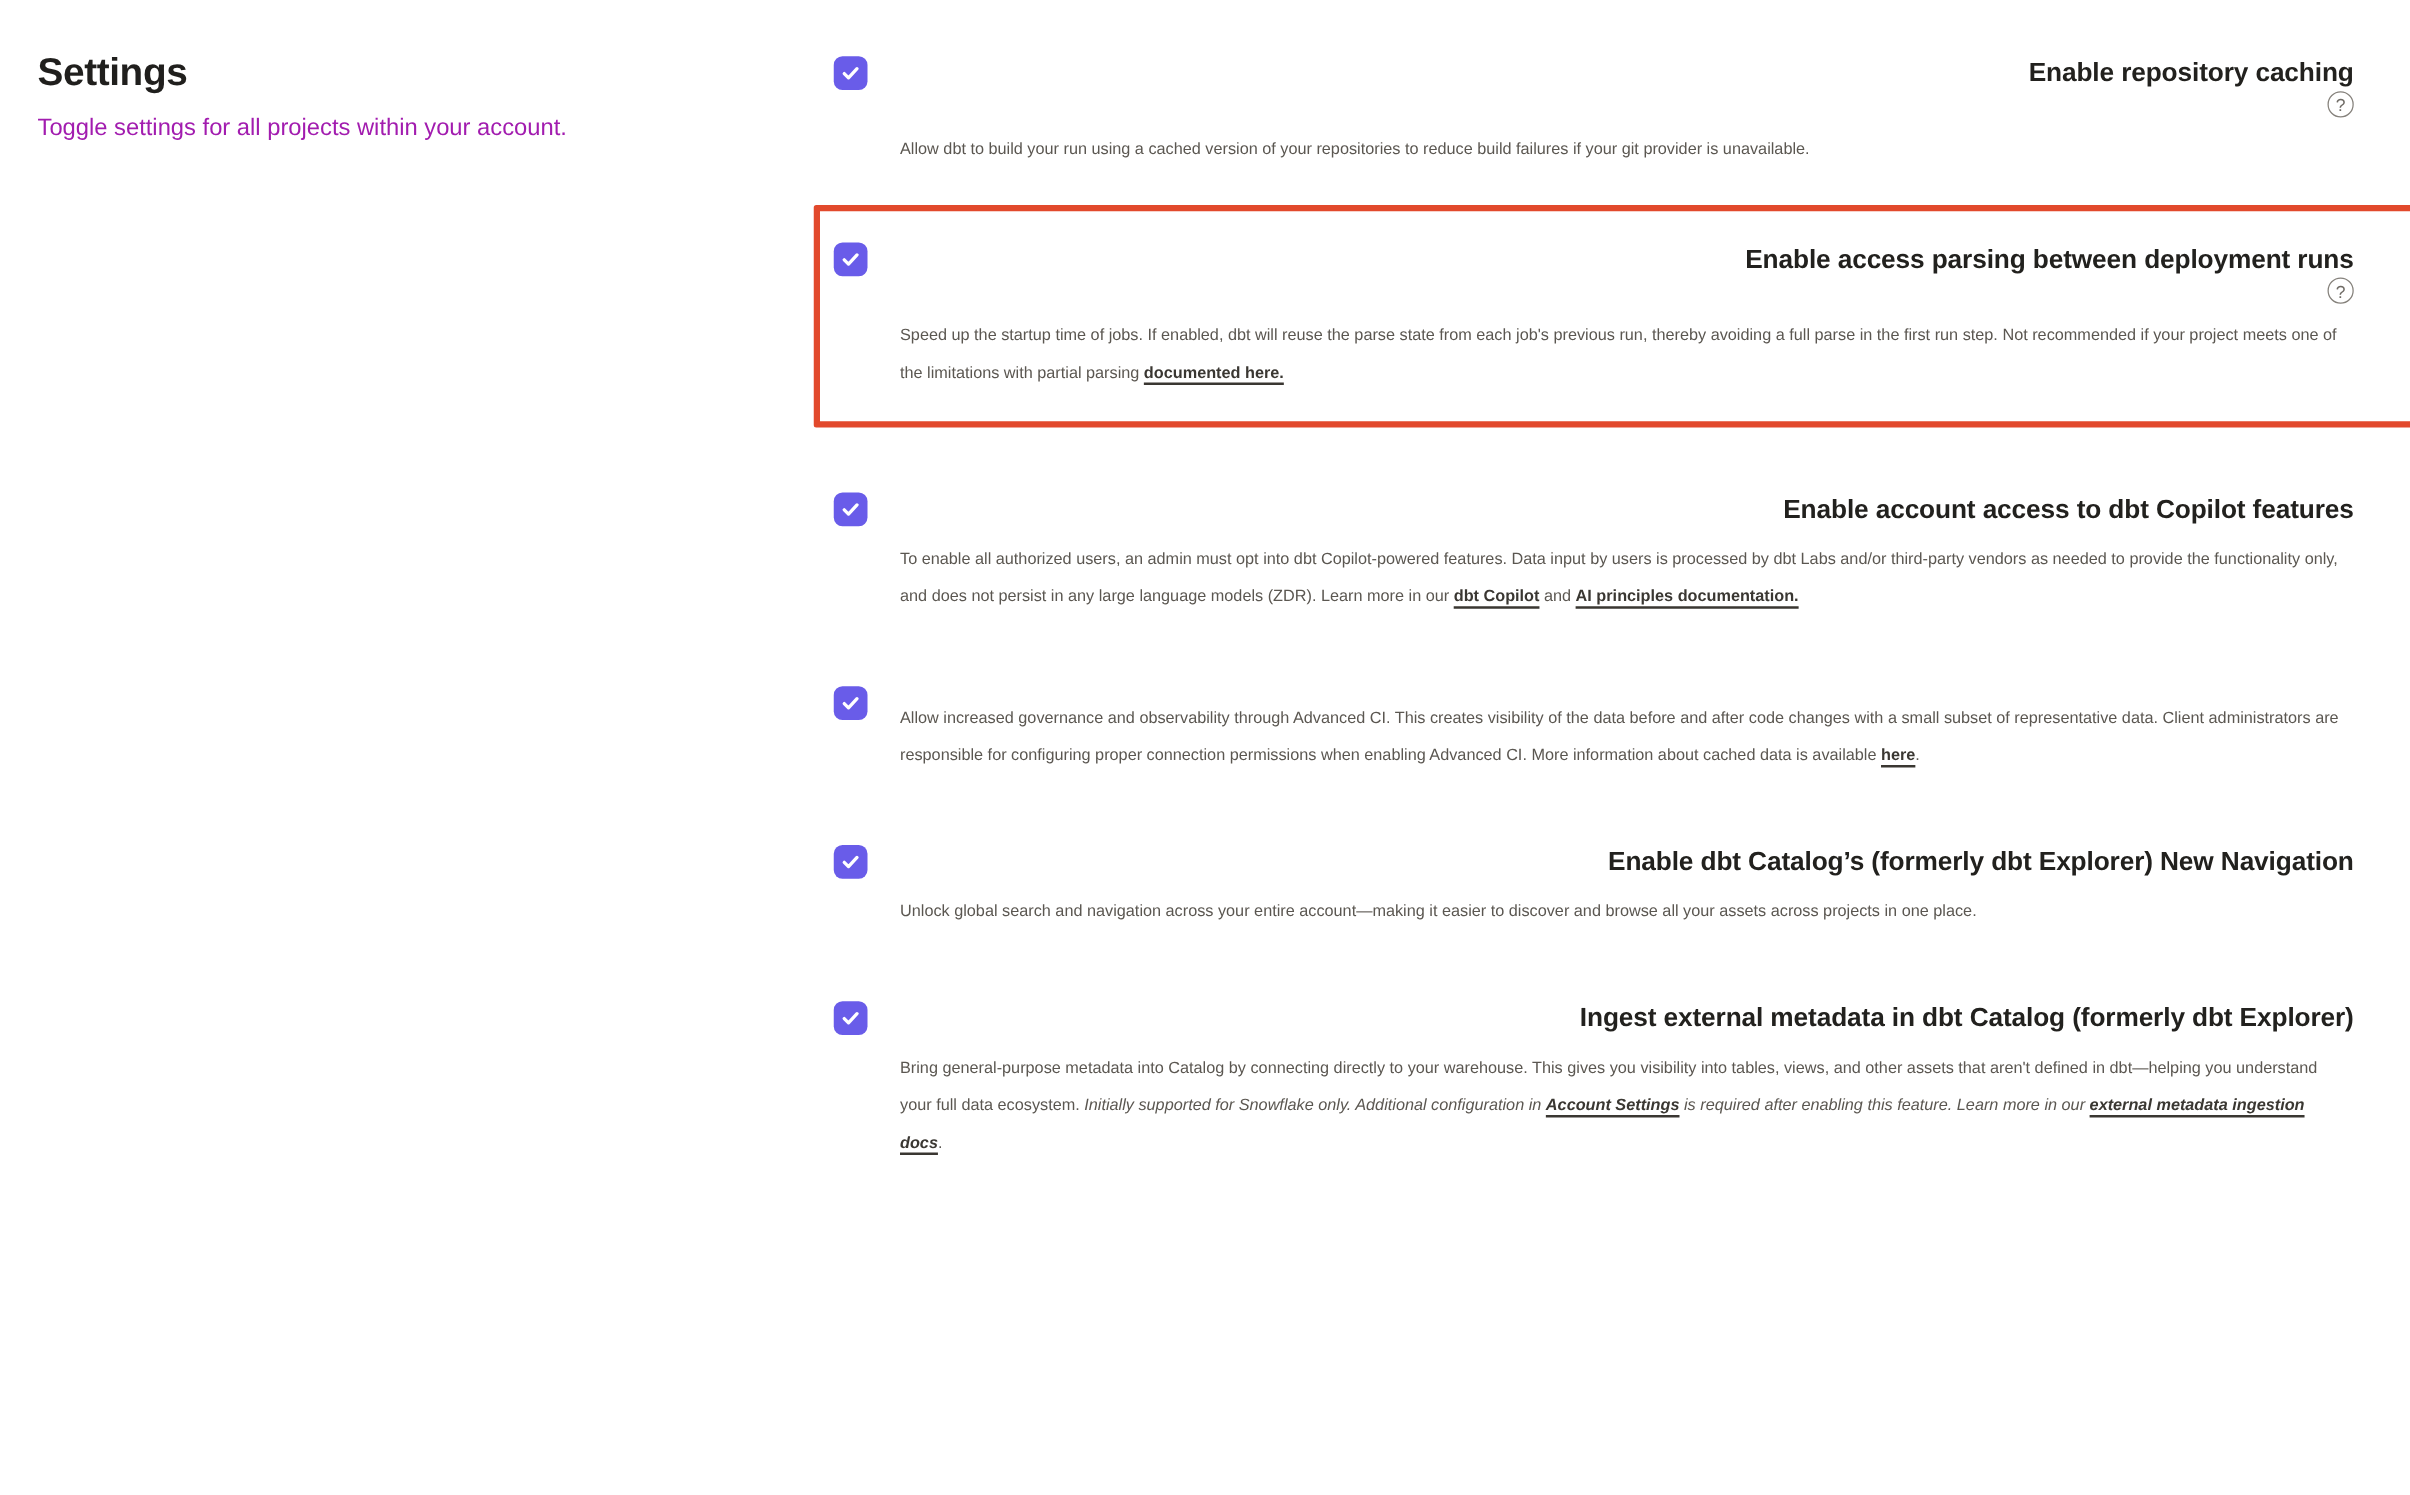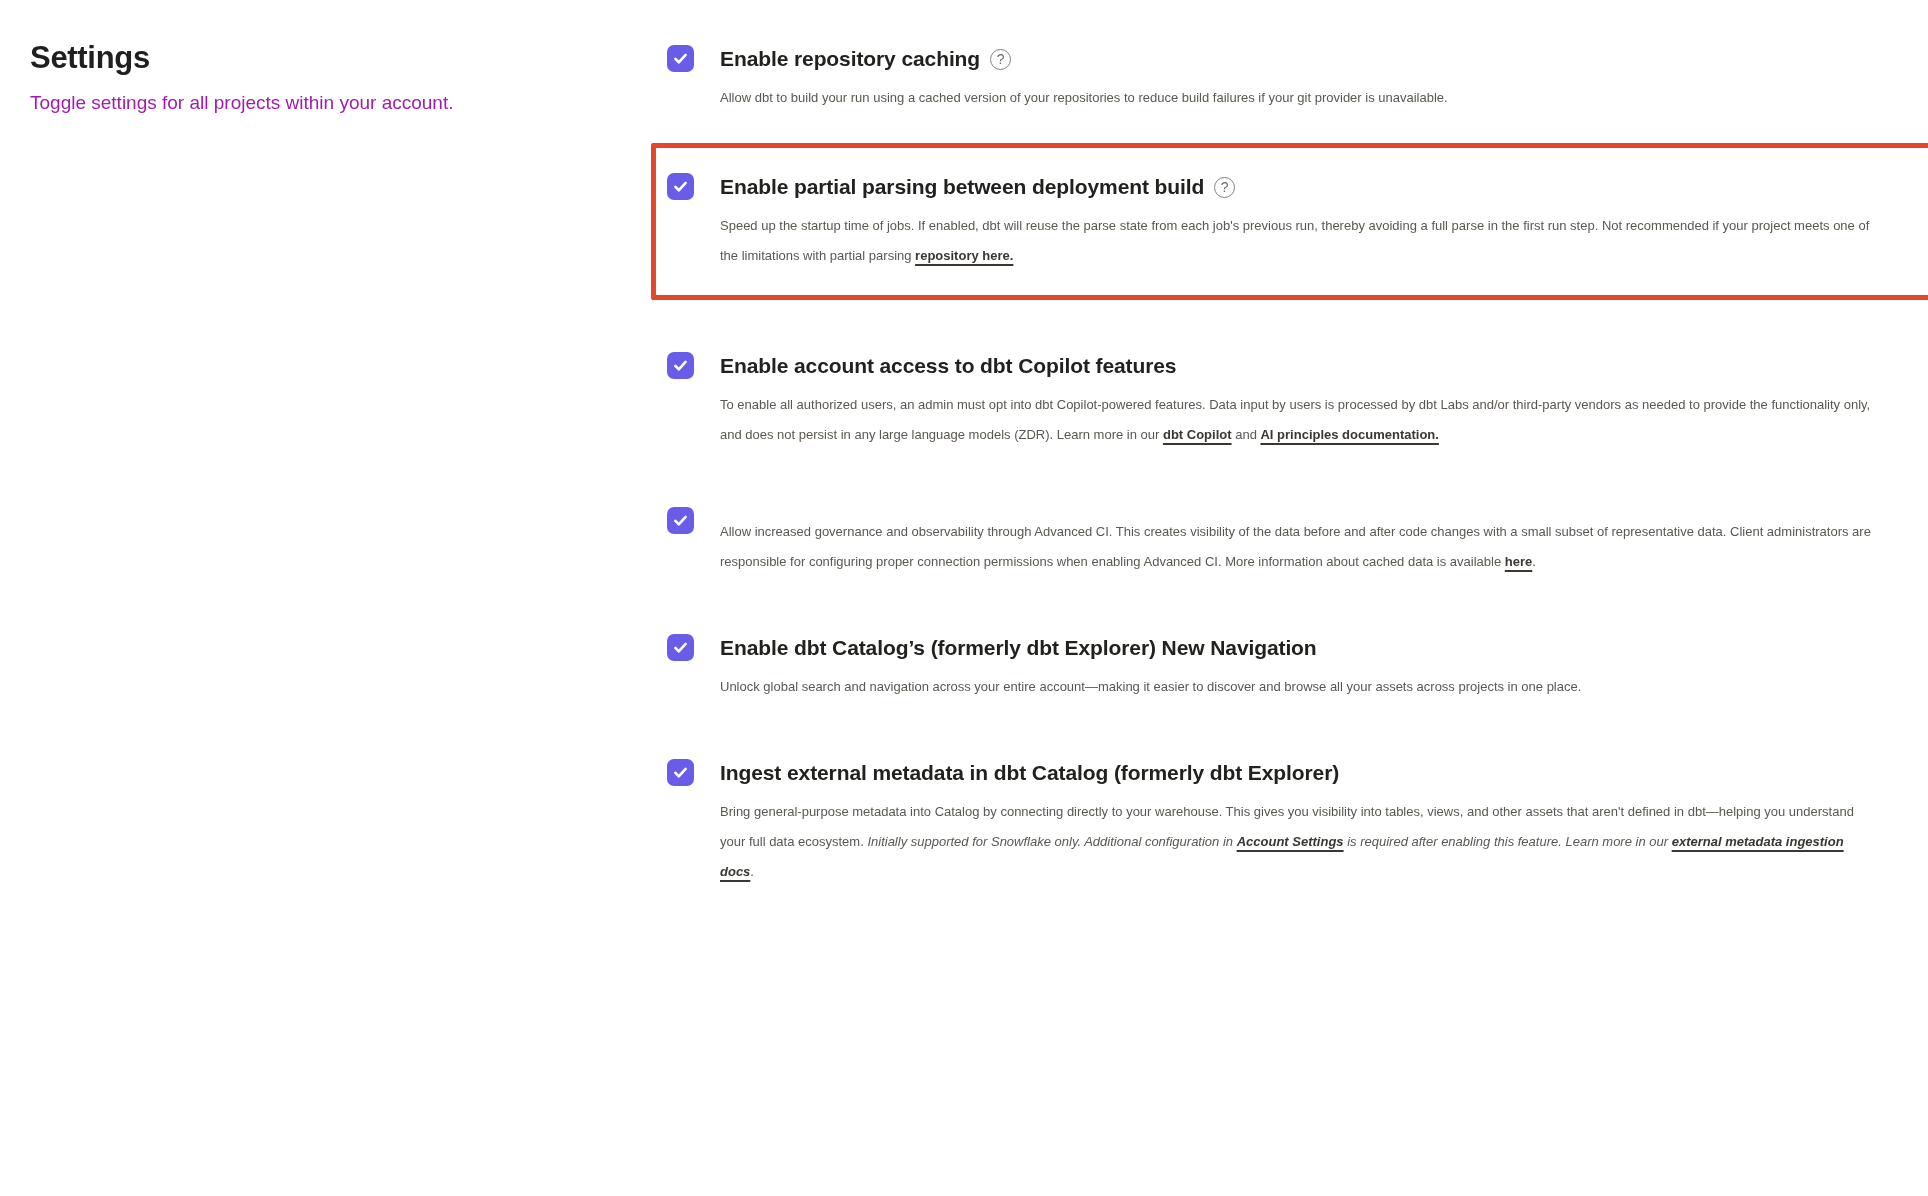--- a/index.html
+++ b/index.html
@@ -30,21 +30,21 @@
 
   .checkbox {
     flex: 0 0 27px; width: 27px; height: 27px; margin-top: 0;
     border-radius: 7px; background: var(--accent, #695ce9);
     display: inline-flex; align-items: center; justify-content: center;
     cursor: pointer;
   }
   .checkbox svg { width: 17px; height: 17px; display: block; }
 
   .setting-body { flex: 1 1 auto; min-width: 0; }
-  .setting-title-row { display: flex; align-items: center; }
+  .setting-title-row { display: flex; align-items: flex-end; flex-direction: column; }
   .setting-title {
     font-size: 21px; font-weight: 700; color: #22211e;
     letter-spacing: -0.1px; line-height: 28px;
   }
   .help-icon {
     width: 21px; height: 21px; margin-left: 10px;
     border: 1.7px solid #85817b; border-radius: 50%;
     display: inline-flex; align-items: center; justify-content: center;
     font-size: 14px; font-weight: 500; color: #6e6a64;
     line-height: 1; cursor: pointer; flex: 0 0 auto;
@@ -100,24 +100,24 @@
 
     <div class="highlight-box">
       <section class="setting-row">
         <span class="checkbox" role="checkbox" aria-checked="true">
           <svg viewBox="0 0 18 18">
               <path d="M3.6 9.4 L7.2 13 L14.4 5.2" fill="none" stroke="#ffffff" stroke-width="2.8" stroke-linecap="round" stroke-linejoin="round"></path>
             </svg>
         </span>
         <div class="setting-body">
           <div class="setting-title-row">
-            <h2 class="setting-title">Enable partial parsing between deployment build</h2>
+            <h2 class="setting-title">Enable access parsing between deployment runs</h2>
             <span class="help-icon">?</span>
           </div>
-          <p class="setting-desc"><span class="seg normal">Speed up the startup time of jobs. If enabled, dbt will reuse the parse state from each job's previous run, thereby avoiding a full parse in the first run step. Not recommended if your project meets one of the limitations with partial parsing </span><span class="seg link">repository here.</span></p>
+          <p class="setting-desc"><span class="seg normal">Speed up the startup time of jobs. If enabled, dbt will reuse the parse state from each job's previous run, thereby avoiding a full parse in the first run step. Not recommended if your project meets one of the limitations with partial parsing </span><span class="seg link">documented here.</span></p>
         </div>
       </section>
     </div>
 
     <section class="setting-row">
       <span class="checkbox" role="checkbox" aria-checked="true">
         <svg viewBox="0 0 18 18">
             <path d="M3.6 9.4 L7.2 13 L14.4 5.2" fill="none" stroke="#ffffff" stroke-width="2.8" stroke-linecap="round" stroke-linejoin="round"></path>
           </svg>
       </span>

